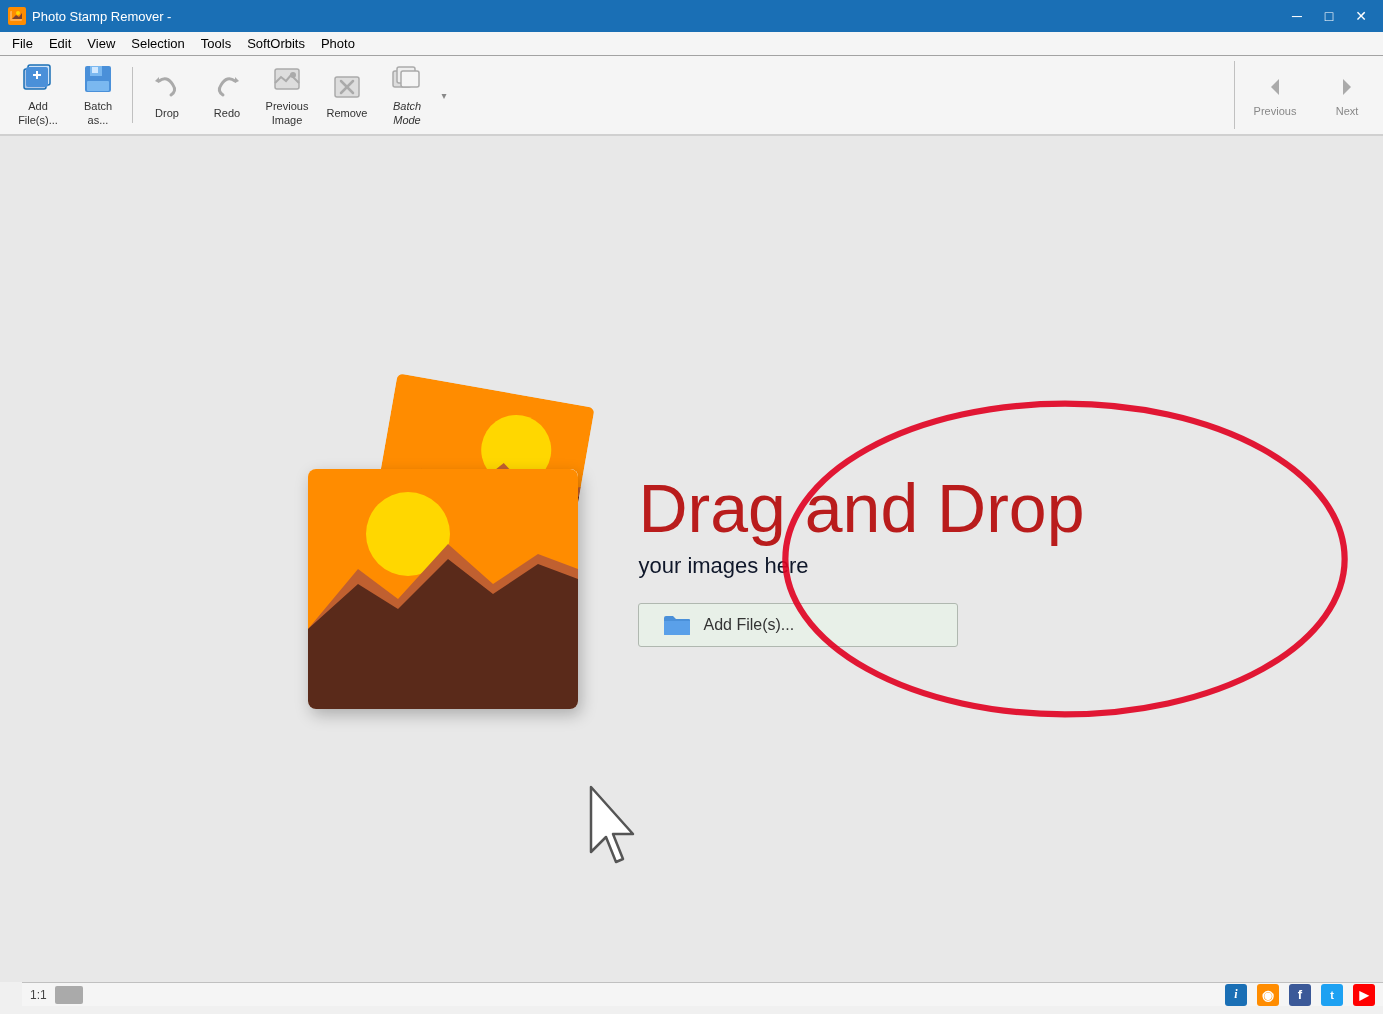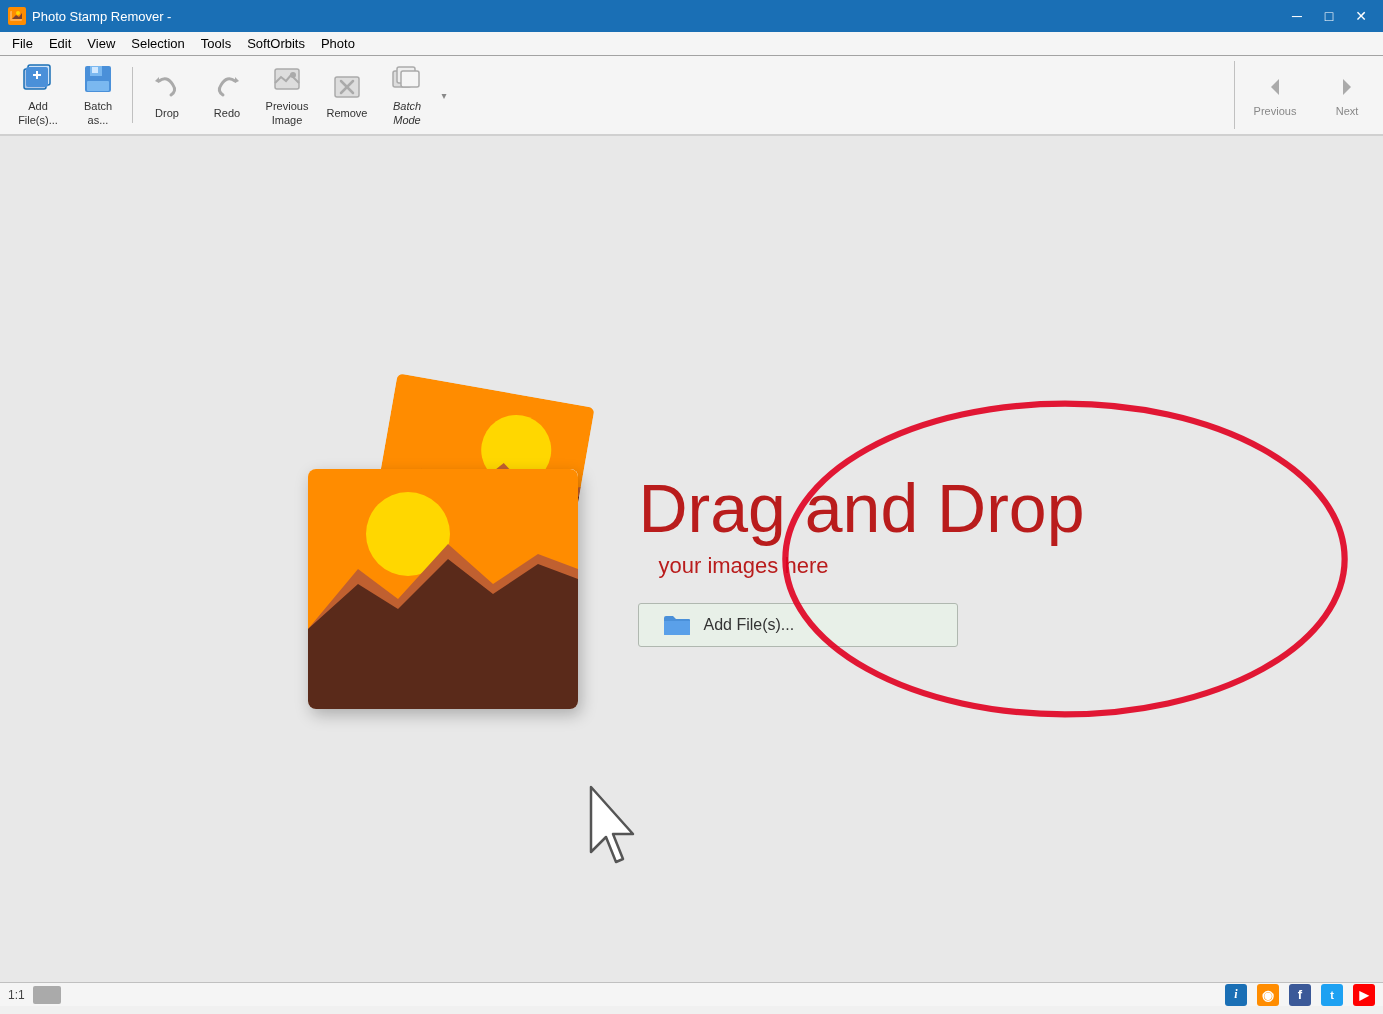--- a/index.html
+++ b/index.html
@@ -161,24 +161,23 @@
       padding-left: 20px;
     }
     .dnd-title {
       font-size: 68px;
       font-weight: 300;
       color: #b91c1c;
       line-height: 1.1;
     }
     .dnd-subtitle {
       font-size: 22px;
-      color: #b91c1c;
+      color: #0f172a;
       margin-top: 8px;
       margin-bottom: 24px;
-      margin-left: 20px;
     }
     .add-files-btn {
       display: flex;
       align-items: center;
       background: #e8f0e8;
       border: 1px solid #b0b8b0;
       border-radius: 3px;
       padding: 10px 24px;
       cursor: pointer;
       font-size: 16px;
@@ -205,20 +204,21 @@
     
     #status-bar {
       display: flex;
       align-items: center;
       background: #f5f5f5;
       border-top: 1px solid #c0c0c0;
       height: 24px;
       padding: 0 8px;
       font-size: 12px;
       color: #444;
+      margin-left: 22px;
     }
     .status-left {
       display: flex;
       align-items: center;
       gap: 8px;
     }
     .status-right {
       margin-left: auto;
       display: flex;
       align-items: center;

